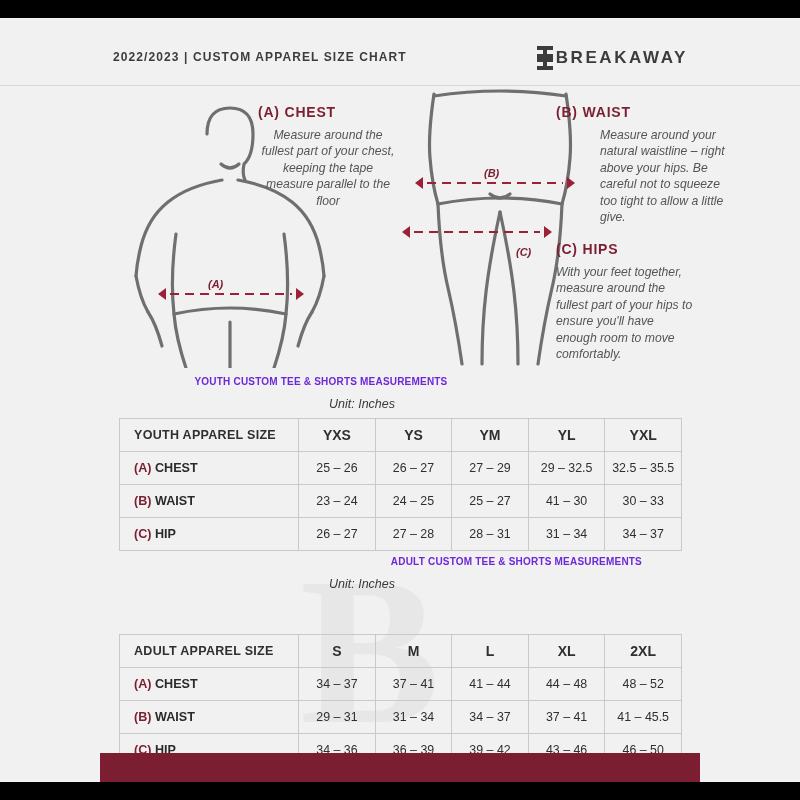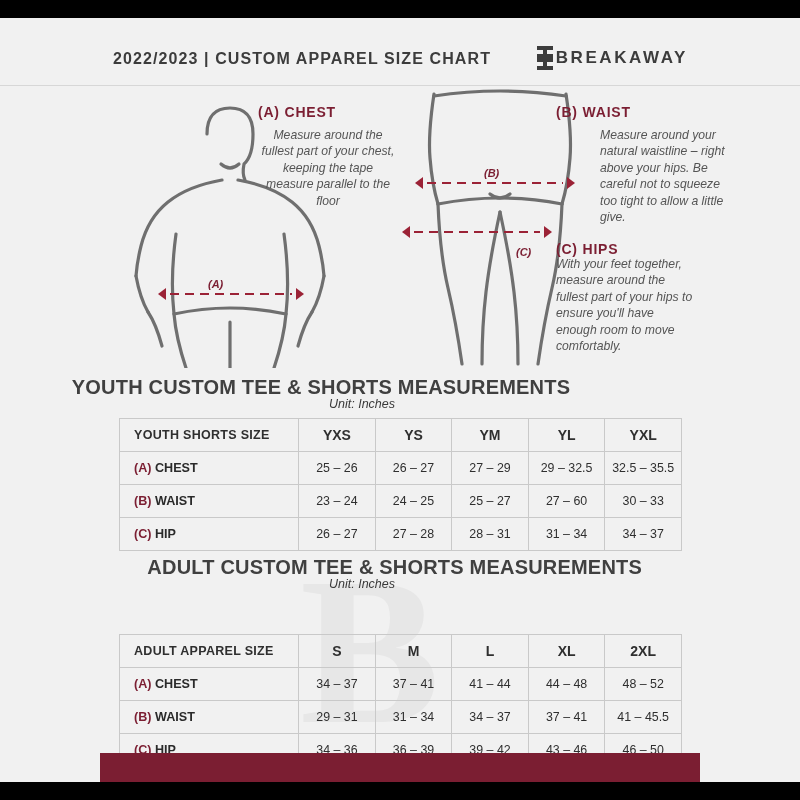--- a/index.html
+++ b/index.html
@@ -45,21 +45,21 @@
     position: absolute;
     left: 0; top: 0;
     width: 800px;
     height: 68px;
     border-bottom: 1px solid #d7d7d7;
   }
   .header-title {
     position: absolute;
     left: 113px;
     top: 32px;
-    font-size: 16px;
+    font-size: 12px;
     font-weight: bold;
     letter-spacing: 1.1px;
     color: #3c3c3c;
     white-space: nowrap;
   }
   .brand {
     position: absolute;
     right: 112px;
     top: 26px;
     display: flex;
@@ -103,23 +103,23 @@
     font-size: 11px;
     font-weight: bold;
     font-style: italic;
     color: #7b1e32;
   }
   
   .sec-title {
     position: absolute;
     width: 642px;
     text-align: center;
-    font-size: 20px;
-    font-weight: bold;
-    color: #404040;
+    font-size: 10px;
+    font-weight: bold;
+    color: #6d28d9;
     letter-spacing: 0.2px;
   }
   .sec-sub {
     position: absolute;
     width: 724px;
     text-align: center;
     font-size: 12.5px;
     font-style: italic;
     color: #3a3a3a;
   }
@@ -242,30 +242,30 @@
       <div class="callout" style="left:484px; top:81px;">(B)</div>
       <div class="callout" style="left:516px; top:160px;">(C)</div>
 
       <div class="fig-label" style="left:258px; top:18px;">(A) CHEST</div>
       <div class="fig-text" style="left:258px; top:41px; width:140px;text-align:center;">Measure around the fullest part of your chest, keeping the tape measure parallel to the floor</div>
 
       <div class="fig-label" style="left:556px; top:18px;">(B) WAIST</div>
       <div class="fig-text" style="left:556px; top:41px; width:136px;margin-left:44px;">Measure around your natural waistline – right above your hips. Be careful not to squeeze too tight to allow a little give.</div>
 
       <div class="fig-label" style="left:556px; top:155px;">(C) HIPS</div>
-      <div class="fig-text" style="left:556px; top:170px; width:140px;">With your feet together, measure around the fullest part of your hips to ensure you'll have enough room to move comfortably.</div>
+      <div class="fig-text" style="left:556px; top:178px; width:140px;">With your feet together, measure around the fullest part of your hips to ensure you'll have enough room to move comfortably.</div>
     </div>
 
     <div class="sec-title" style="top:358px;">YOUTH CUSTOM TEE &amp; SHORTS MEASUREMENTS</div>
     <div class="sec-sub" style="top:379px;">Unit: Inches</div>
 
     <table class="size" style="top:400px;">
       <thead>
         <tr>
-          <th class="rowhead" style="width:180px;">YOUTH SHORTS SIZE</th>
+          <th class="rowhead" style="width:180px;">YOUTH APPAREL SIZE</th>
           <th style="width:77px;">YXS</th>
           <th style="width:77px;">YS</th>
           <th style="width:77px;">YM</th>
           <th style="width:77px;">YL</th>
           <th style="width:77px;">YXL</th>
         </tr>
       </thead>
       <tbody>
         <tr>
           <td class="rowhead">
@@ -279,21 +279,21 @@
           <td>32.5 – 35.5</td>
         </tr>
         <tr>
           <td class="rowhead">
             <span class="tag">(B) </span>
             <span>WAIST</span>
           </td>
           <td>23 – 24</td>
           <td>24 – 25</td>
           <td>25 – 27</td>
-          <td>27 – 60</td>
+          <td>41 – 30</td>
           <td>30 – 33</td>
         </tr>
         <tr>
           <td class="rowhead">
             <span class="tag">(C) </span>
             <span>HIP</span>
           </td>
           <td>26 – 27</td>
           <td>27 – 28</td>
           <td>28 – 31</td>

